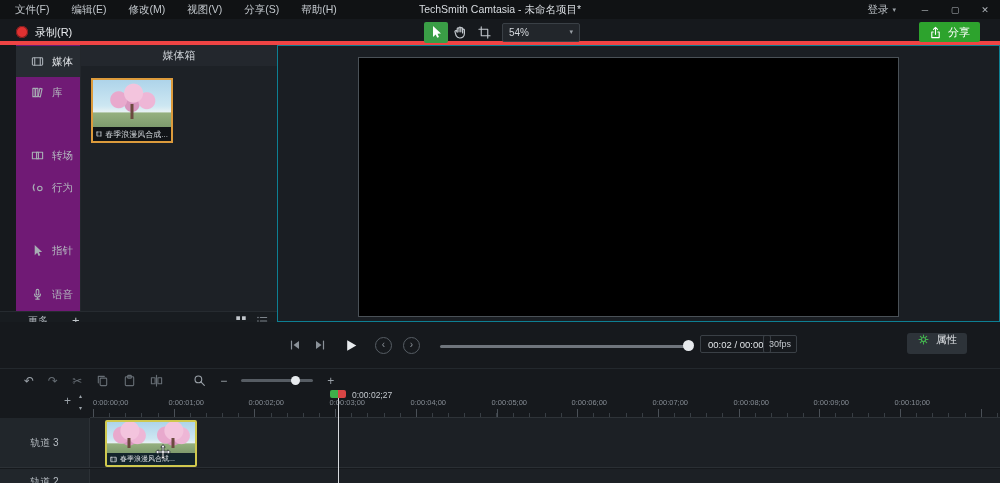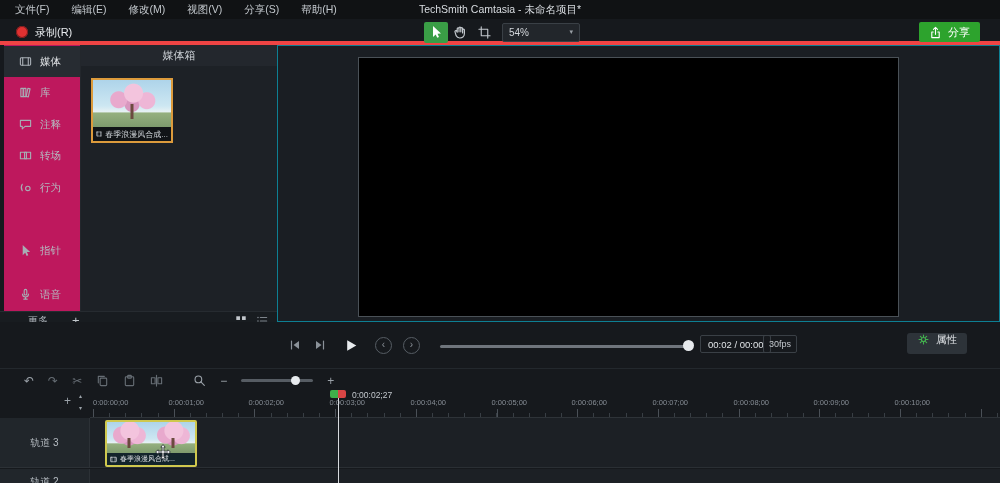--- a/index.html
+++ b/index.html
@@ -22,21 +22,21 @@
 #record{position:absolute;left:16px;top:4px;display:flex;align-items:center;gap:7px;height:18px}
 #record .dot{width:12px;height:12px;border-radius:50%;background:#e03131;box-shadow:0 0 0 1px #7a1d1d inset}
 #record .lbl{font-size:11px;color:#e8ebee}
 #centertools{position:absolute;left:424px;top:2px;display:flex;align-items:center;height:22px}
 .toolbtn{width:24px;height:21px;display:flex;align-items:center;justify-content:center;border-radius:2px;color:#c3c8cd}
 .toolbtn.selected{background:#3a9e46;color:#fff}
 #zoom-select{margin-left:6px;width:78px;height:19px;background:#22262b;border:1px solid #3a4046;border-radius:2px;display:flex;align-items:center;justify-content:space-between;padding:0 6px;font-size:10px;color:#d3d7db}
 #share-btn{position:absolute;right:20px;top:3px;height:20px;padding:0 10px;background:#2da32d;border-radius:2px;display:flex;align-items:center;gap:6px;color:#fff;font-size:11px}
 
 
-#tabstrip{position:absolute;left:4px;top:45px;width:80px;height:266px;background:#be185d}
+#tabstrip{position:absolute;left:16px;top:45px;width:80px;height:266px;background:#701a75}
 .tab{position:absolute;left:0;width:80px;height:31px;display:flex;align-items:center;padding-left:15px;gap:8px;color:#b4bac0;font-size:10.5px}
 .tab .ti{color:#a7adb4}
 .tab.selected{background:#272c32;color:#e3e6e9}
 
 
 #mediabin{position:absolute;left:80px;top:45px;width:197px;height:266px;background:#1d2126;border-left:1px solid #23272c}
 #mediabin-header{height:21px;background:#23272d;display:flex;align-items:center;justify-content:center;font-size:11px;color:#ccd1d6}
 #media-card{position:absolute;left:10px;top:33px;width:82px;border:2px solid #dc9b3c;background:#111417}
 .blossom{position:relative;overflow:hidden;background:
  radial-gradient(circle at 52% 28%,#f3c4dd 0 9px,rgba(0,0,0,0) 10px),
@@ -113,20 +113,29 @@
   <div id="menubar">
     <div id="menus">
       <span class="menu-item">文件(F)</span>
       <span class="menu-item">编辑(E)</span>
       <span class="menu-item">修改(M)</span>
       <span class="menu-item">视图(V)</span>
       <span class="menu-item">分享(S)</span>
       <span class="menu-item">帮助(H)</span>
     </div>
     <div id="win-title">TechSmith Camtasia - 未命名项目*</div>
+    <div id="win-right">
+      <span id="signin">
+        <span>登录</span>
+        <span style="font-size:7px;color:#9aa0a6">▾</span>
+      </span>
+      <span class="winbtn">─</span>
+      <span class="winbtn">▢</span>
+      <span class="winbtn">✕</span>
+    </div>
   </div>
 
   <div id="topbar">
     <div id="record">
       <span class="dot"></span>
       <span class="lbl">录制(R)</span>
     </div>
     <div id="centertools">
       <span class="toolbtn selected">
         <svg class="ic" width="14" height="14" viewBox="0 0 14 14">
@@ -164,26 +173,20 @@
         </svg>
       <span>媒体</span>
     </div>
     <div class="tab" style="top:32px">
       <svg class="ic ti" width="13" height="13" viewBox="0 0 14 14">
           <rect x="2" y="2.5" width="2.4" height="9"></rect>
           <rect x="5" y="2.5" width="2.4" height="9"></rect>
           <rect x="8.6" y="2.7" width="2.4" height="9" transform="rotate(12 9.8 7.2)"></rect>
         </svg>
       <span>库</span>
-    </div>
-    <div class="tab" style="top:64px">
-      <svg class="ic ti" width="13" height="13" viewBox="0 0 14 14">
-          <path d="M1.5 2.5 H12.5 V9 H6.5 L3.5 11.8 V9 H1.5 Z"></path>
-        </svg>
-      <span>注释</span>
     </div>
     <div class="tab" style="top:127px">
       <svg class="ic ti" width="13" height="13" viewBox="0 0 14 14">
           <circle cx="9.5" cy="8" r="2.4"></circle>
           <path d="M3.5 3.5 q-2.2 3.5 0 7"></path>
         </svg>
       <span>行为</span>
     </div>
     <div class="tab" style="top:95px">
       <svg class="ic ti" width="13" height="13" viewBox="0 0 14 14">

